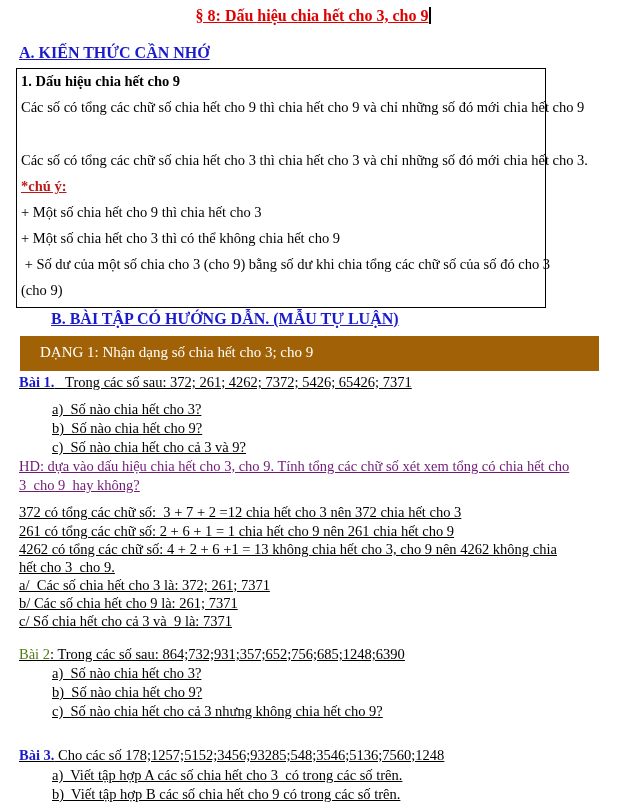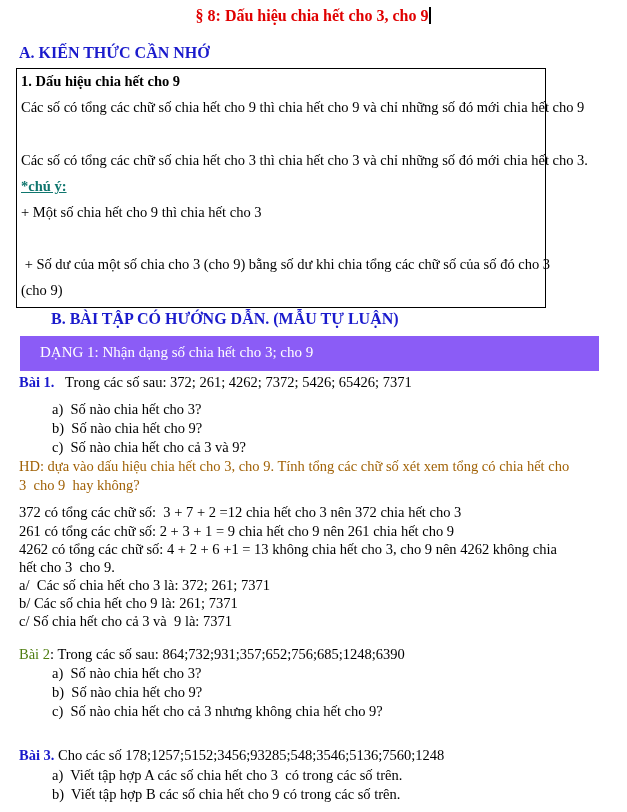--- a/index.html
+++ b/index.html
@@ -1,65 +1,66 @@
 <!DOCTYPE html>
 <html><head>
 <meta charset="utf-8">
 <style>
   html, body { margin:0; padding:0; background:#ffffff; }
   body { width:627px; height:812px; position:relative; overflow:hidden;
          font-family:"Liberation Serif", serif; color:#000; }
-  .abs { position:absolute; white-space:nowrap; }
+  .abs { position:absolute; white-space:nowrap;text-decoration:underline; }
   .title { left:0; width:627px; top:7px; text-align:center; font-weight:bold; font-size:16px; color:#e00000; }
   .cursor { display:inline-block; width:2px; height:17px; background:#000; vertical-align:-3px; margin-left:1px; }
   .secA { left:19px; top:44px; font-weight:bold; font-size:16px; color:#1a1acc;text-align:center; }
   .box { position:absolute; left:16px; top:68px; width:530px; height:240px; border:1.5px solid #000; box-sizing:border-box; }
   .line { position:absolute; left:4px; font-size:14.5px; white-space:nowrap; }
   .bold { font-weight:bold; }
-  .note { color:#0f766e; font-weight:bold; text-decoration:underline;text-align:right; }
+  .note { color:#b91c1c; font-weight:bold; text-decoration:underline;text-align:right; }
   .secB { left:19px; top:310px; font-weight:bold; font-size:16px; color:#1a1acc;margin-left:32px; }
-  .band { position:absolute; left:20px; top:336px; width:579px; height:35px; background:#8b5cf6; }
+  .band { position:absolute; left:20px; top:336px; width:579px; height:35px; background:#a16207; }
   .band span { position:absolute; left:20px; top:8px; color:#ffffff; font-size:15px; white-space:nowrap; }
   .t { font-size:14.5px; }
   .blue { color:#4d7c0f; }
   .bb { color:#1a1acc; font-weight:bold; }
-  .red { color:#a16207; }
+  .red { color:#701a75; }
 </style>
 </head>
 <body>
 
 <div class="abs title"><span>§ 8: Dấu hiệu chia hết cho 3, cho 9</span><span class="cursor"></span></div>
 
 <div class="abs secA">A. KIẾN THỨC CẦN NHỚ</div>
 
 <div class="box">
   <div class="line bold" style="top:4px">1. Dấu hiệu chia hết cho 9</div>
   <div class="line" style="top:30px">Các số có tổng các chữ số chia hết cho 9 thì chia hết cho 9 và chỉ những số đó mới chia hết cho 9</div>
   <div class="line" style="top:83px">Các số có tổng các chữ số chia hết cho 3 thì chia hết cho 3 và chỉ những số đó mới chia hết cho 3.</div>
   <div class="line note" style="top:109px">*chú  ý:</div>
   <div class="line" style="top:135px">+ Một số chia hết cho 9 thì chia hết cho 3</div>
+  <div class="line" style="top:161px">+ Một số chia hết cho 3 thì có thể không chia hết cho 9</div>
   <div class="line" style="top:187px;white-space:pre"> + Số dư của một số chia cho 3 (cho 9) bằng số dư khi chia tổng các chữ số của số đó cho 3</div>
   <div class="line" style="top:213px">(cho 9)</div>
 </div>
 
 <div class="abs secB">B. BÀI TẬP CÓ HƯỚNG DẪN.  (MẪU TỰ LUẬN)</div>
 
 <div class="band">
     <span>DẠNG 1: Nhận dạng số chia hết cho 3; cho 9</span>
   </div>
 
 <div class="abs t" style="left:19px;top:374px"><span class="bb">Bài 1.</span><span style="white-space:pre">   </span><span>Trong các số sau:  372; 261; 4262; 7372; 5426; 65426; 7371</span></div>
 <div class="abs t" style="left:52px;top:401px;white-space:pre">a)  Số nào chia hết cho 3?</div>
 <div class="abs t" style="left:52px;top:420px;white-space:pre">b)  Số nào chia hết cho 9?</div>
 <div class="abs t" style="left:52px;top:439px;white-space:pre">c)  Số nào chia hết cho cả 3 và 9?</div>
 <div class="abs t red" style="left:19px;top:458px;white-space:pre">HD: dựa vào dấu hiệu chia hết cho 3, cho 9. Tính tổng các chữ số xét xem tổng có chia hết cho</div>
 <div class="abs t red" style="left:19px;top:477px;white-space:pre">3  cho 9  hay không?</div>
 
 <div class="abs t" style="left:19px;top:504px;white-space:pre">372 có tổng các chữ số:  3 + 7 + 2 =12 chia hết cho 3 nên 372 chia hết cho 3</div>
-<div class="abs t" style="left:19px;top:523px;white-space:pre">261 có tổng các chữ số: 2 + 3 + 1 = 9 chia hết cho 9 nên 261 chia hết cho 9</div>
+<div class="abs t" style="left:19px;top:523px;white-space:pre">261 có tổng các chữ số: 2 + 6 + 1 = 1 chia hết cho 9 nên 261 chia hết cho 9</div>
 <div class="abs t" style="left:19px;top:541px;white-space:pre">4262 có tổng các chữ số: 4 + 2 + 6 +1 = 13 không chia hết cho 3, cho 9 nên 4262 không chia</div>
 <div class="abs t" style="left:19px;top:559px;white-space:pre">hết cho 3  cho 9.</div>
 <div class="abs t" style="left:19px;top:577px;white-space:pre">a/  Các số chia hết cho 3 là: 372; 261; 7371</div>
 <div class="abs t" style="left:19px;top:595px;white-space:pre">b/ Các số chia hết cho 9 là: 261; 7371</div>
 <div class="abs t" style="left:19px;top:613px;white-space:pre">c/ Số chia hết cho cả 3 và  9 là: 7371</div>
 
 <div class="abs t" style="left:19px;top:646px"><span class="blue">Bài 2</span><span>: Trong các số sau: 864;732;931;357;652;756;685;1248;6390</span></div>
 <div class="abs t" style="left:52px;top:665px;white-space:pre">a)  Số nào chia hết cho 3?</div>
 <div class="abs t" style="left:52px;top:684px;white-space:pre">b)  Số nào chia hết cho 9?</div>
 <div class="abs t" style="left:52px;top:703px;white-space:pre">c)  Số nào chia hết cho cả 3 nhưng không chia hết cho 9?</div>

